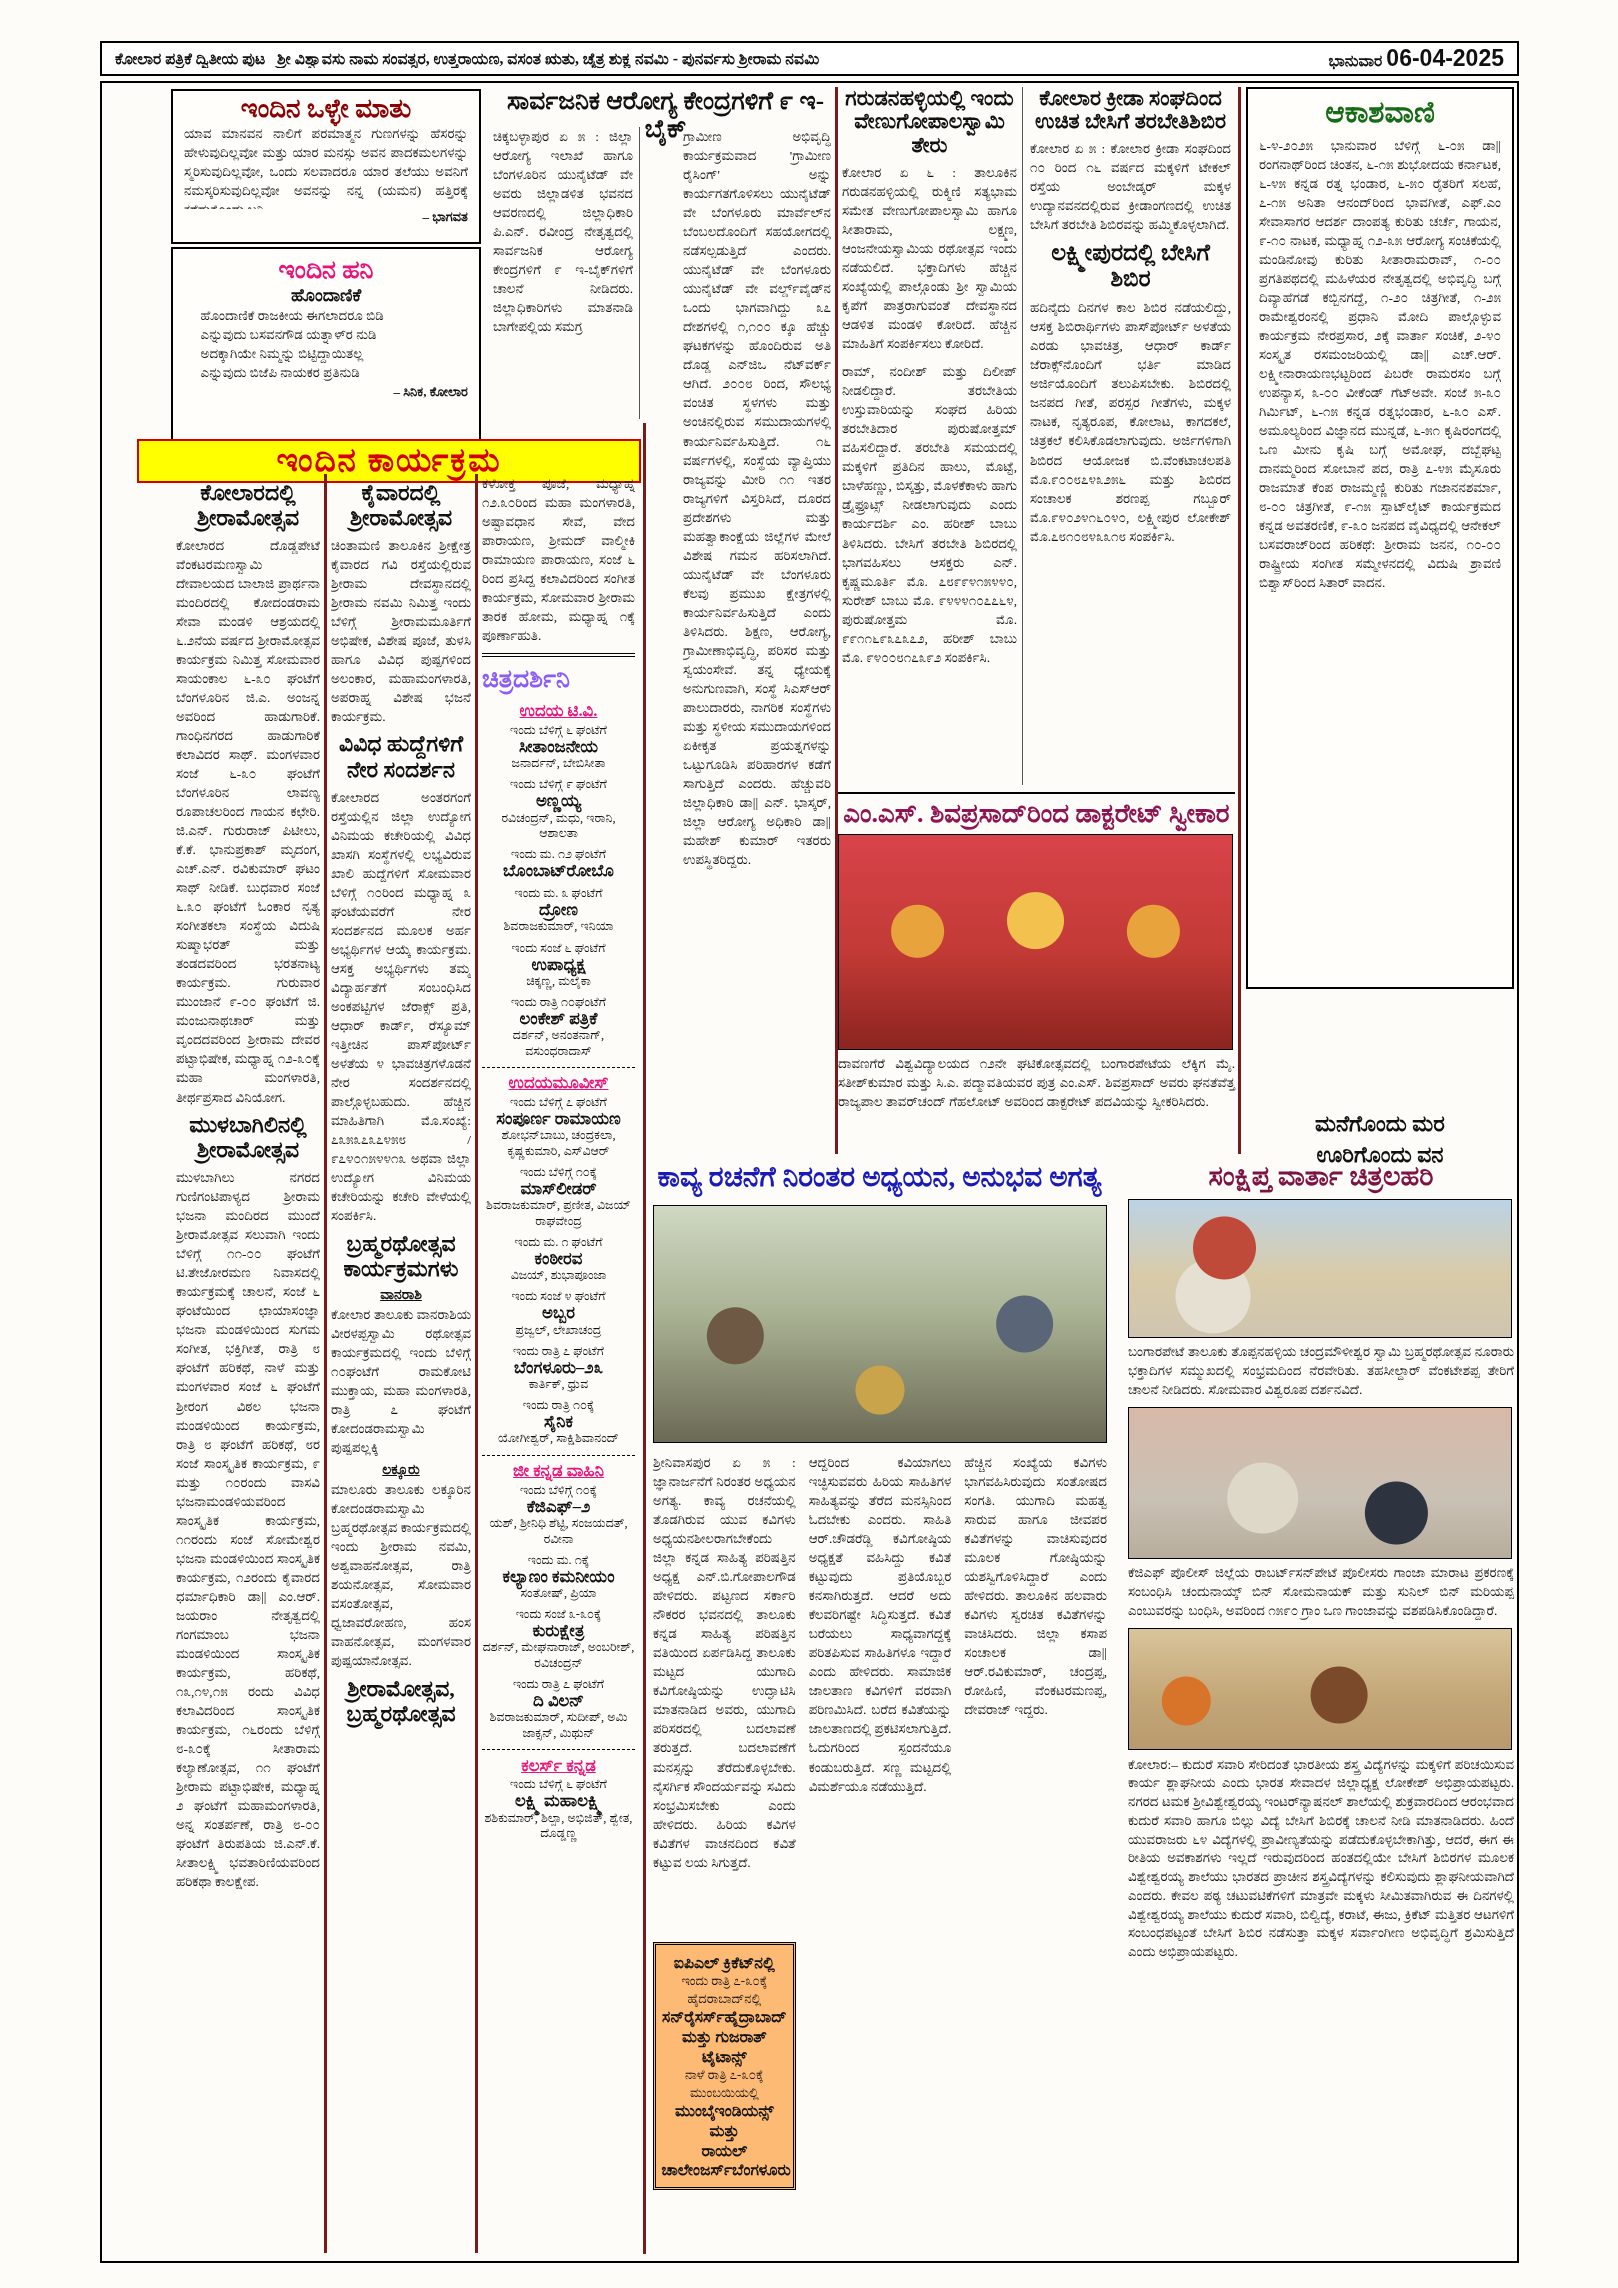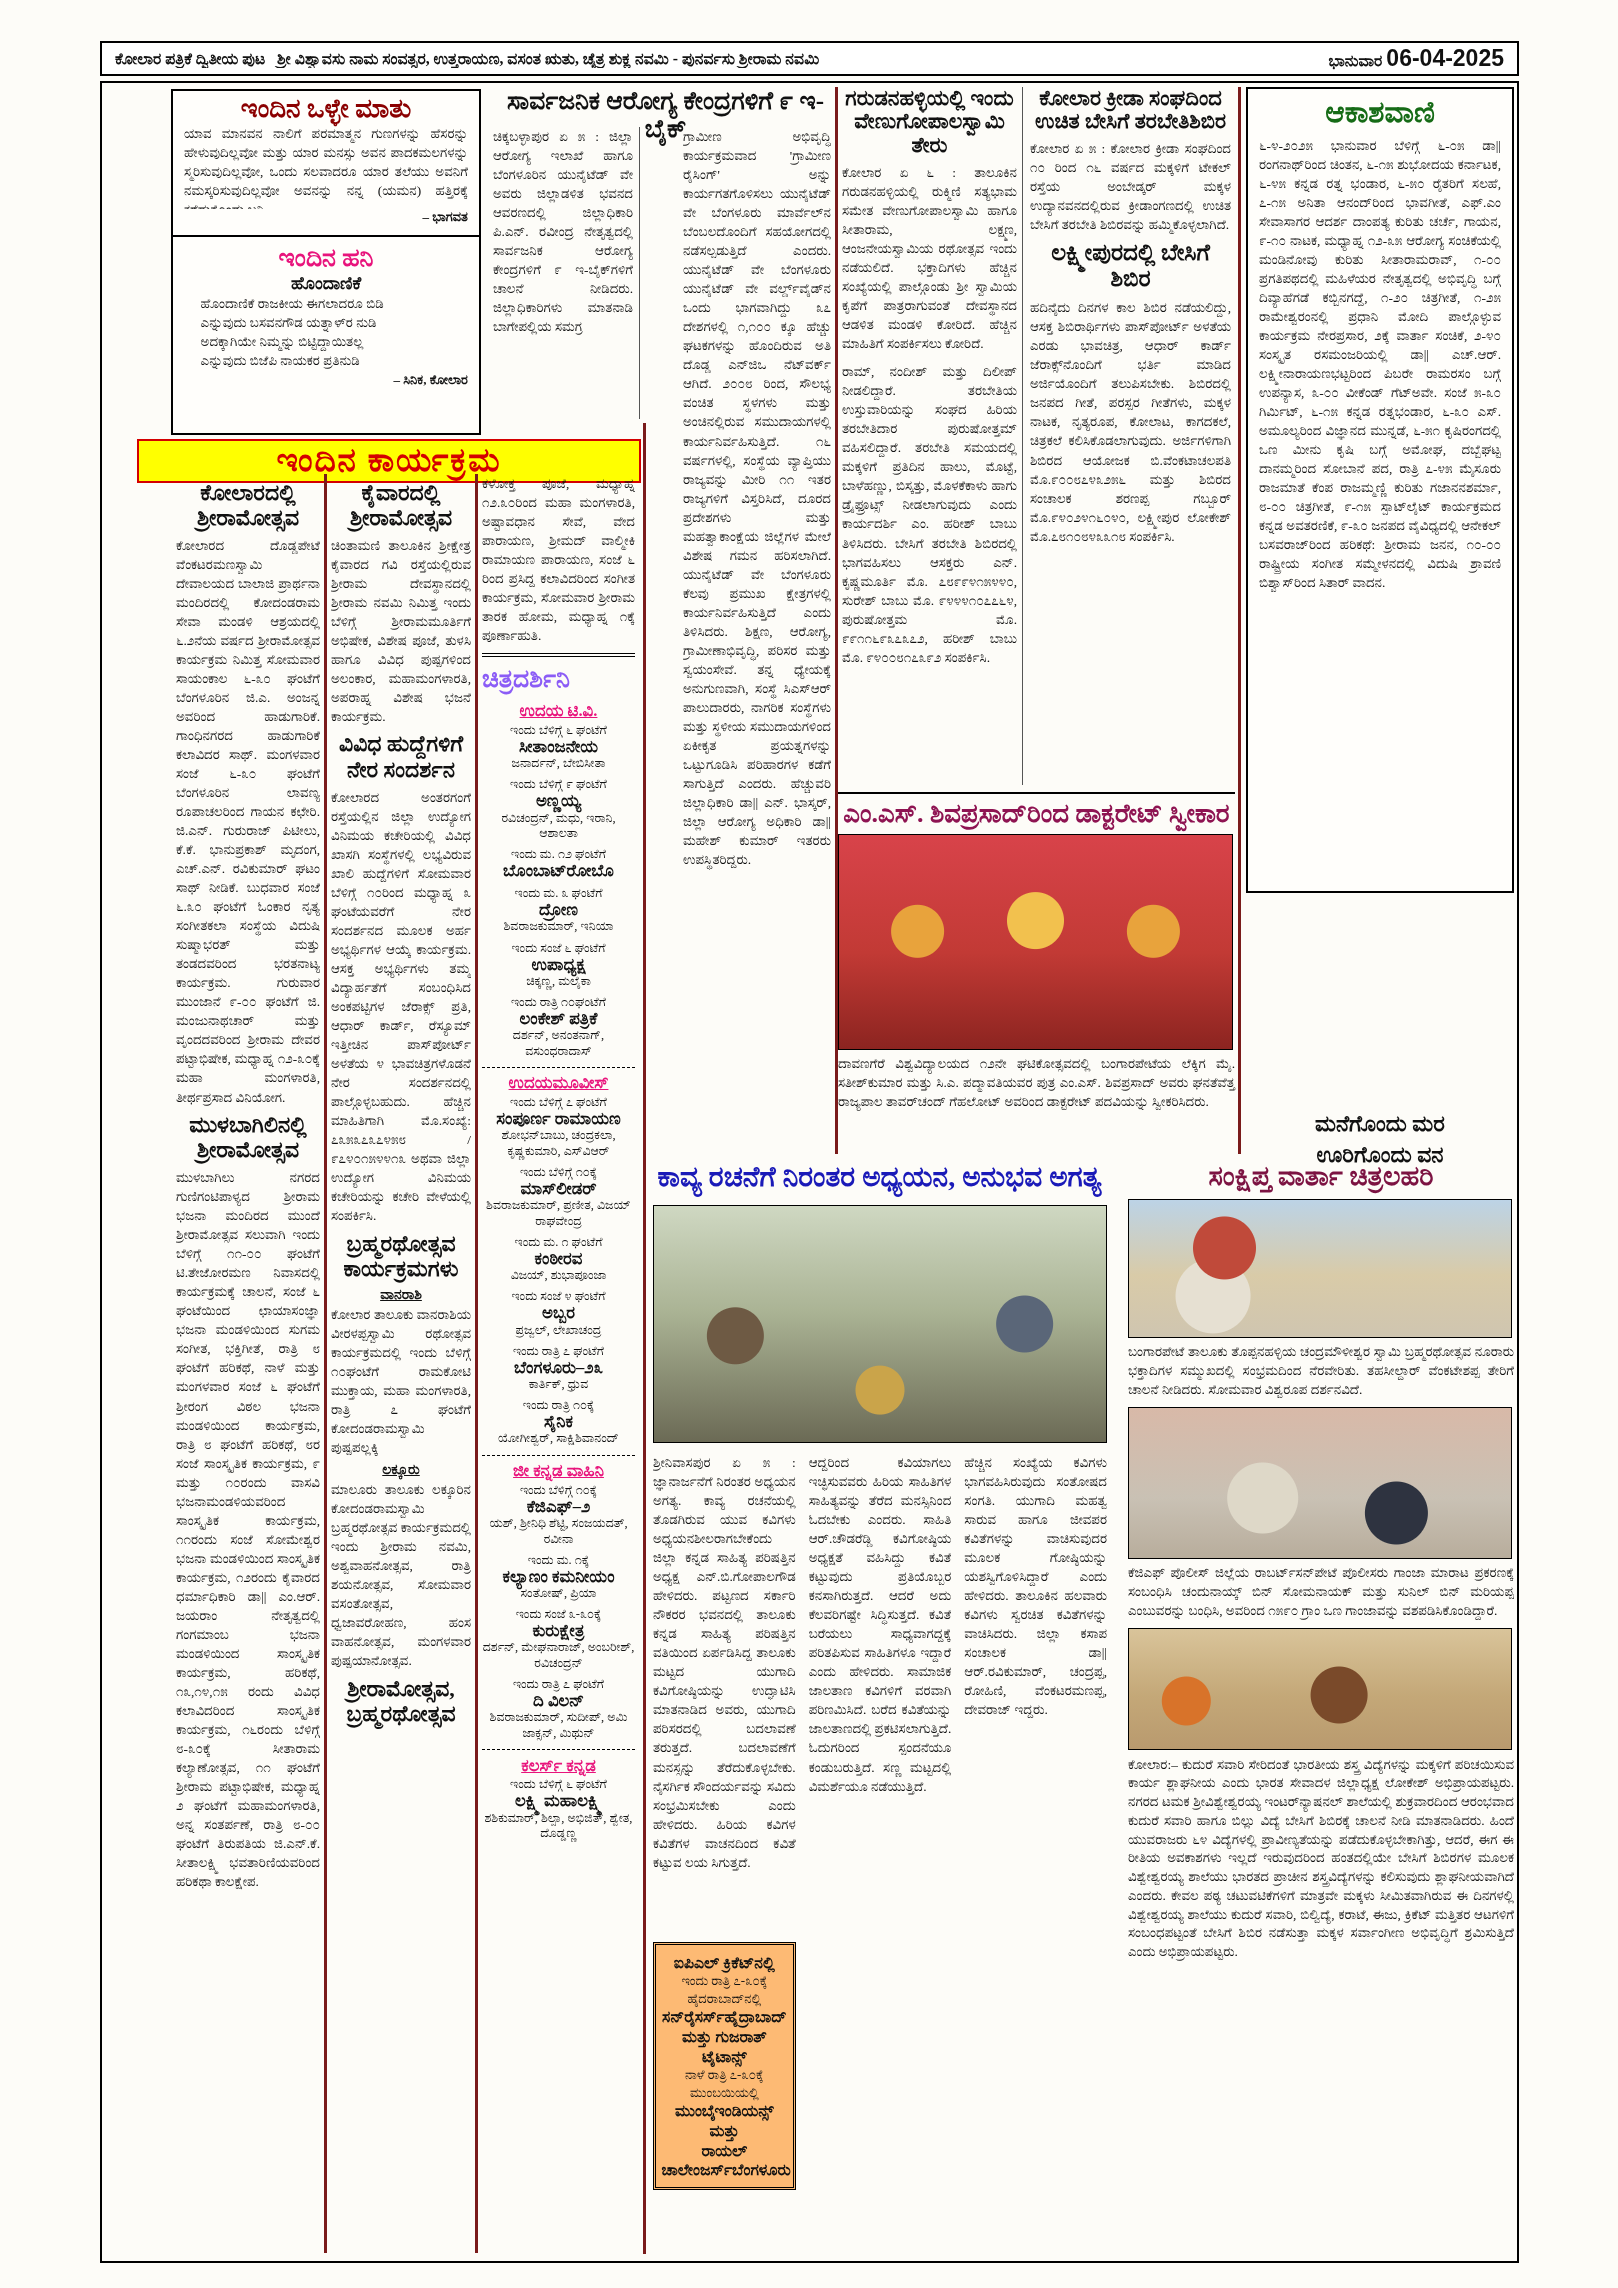--- a/index.html
+++ b/index.html
@@ -62,21 +62,21 @@
 
   <div class="main">
 
     <div class="abs box" style="left:69px;top:5.5px;width:310px;height:155px;">
       <div class="bx-title" style="color:#8b0000;font-size:26px;"></div>
       <div class="bx-title" style="color:#8b0000;font-size:26px;margin-top:-3.7px;">ಇಂದಿನ ಒಳ್ಳೇ ಮಾತು</div>
       <div class="body-txt" style="height:85px;">ಯಾವ ಮಾನವನ ನಾಲಿಗೆ ಪರಮಾತ್ಮನ ಗುಣಗಳನ್ನು ಹೆಸರನ್ನು ಹೇಳುವುದಿಲ್ಲವೋ ಮತ್ತು ಯಾರ ಮನಸ್ಸು ಅವನ ಪಾದಕಮಲಗಳನ್ನು ಸ್ಮರಿಸುವುದಿಲ್ಲವೋ, ಒಂದು ಸಲವಾದರೂ ಯಾರ ತಲೆಯು ಅವನಿಗೆ ನಮಸ್ಕರಿಸುವುದಿಲ್ಲವೋ ಅವನನ್ನು ನನ್ನ (ಯಮನ) ಹತ್ತಿರಕ್ಕೆ ಕರೆದುಕೊಂಡು ಬನ್ನಿ.</div>
       <div class="credit">– ಭಾಗವತ</div>
     </div>
 
-    <div class="abs box" style="left:69px;top:152px;width:310px;height:200px;">
+    <div class="abs box" style="left:69px;top:164px;width:310px;height:200px;">
       <div class="bx-title" style="color:#e8147c;font-size:25px;">ಇಂದಿನ ಹನಿ</div>
       <div class="bx-title" style="font-size:17.5px;">ಹೊಂದಾಣಿಕೆ</div>
       <div class="body-txt" style="text-align:left;padding-left:16.6px;height:78px;">
         <div>ಹೊಂದಾಣಿಕೆ ರಾಜಕೀಯ ಈಗಲಾದರೂ ಬಿಡಿ</div>
         <div>ಎನ್ನುವುದು ಬಸವನಗೌಡ ಯತ್ನಾಳ್‌ರ ನುಡಿ</div>
         <div>ಅದಕ್ಕಾಗಿಯೇ ನಿಮ್ಮನ್ನು ಬಿಟ್ಟಿದ್ದಾಯಿತಲ್ಲ</div>
         <div>ಎನ್ನುವುದು ಬಿಜೆಪಿ ನಾಯಕರ ಪ್ರತಿನುಡಿ</div>
       </div>
       <div class="credit">– ಸಿನಿಕ, ಕೋಲಾರ</div>
     </div>
@@ -232,21 +232,21 @@
       <div class="headline" style="color:#8e1452;font-size:26px;">ಎಂ.ಎಸ್. ಶಿವಪ್ರಸಾದ್‌ರಿಂದ ಡಾಕ್ಟರೇಟ್ ಸ್ವೀಕಾರ</div>
       <div class="photo" style="width:393px;height:214px;margin-top:5.5px;background:
            radial-gradient(circle at 20% 45%, #e8a33c 0 26px, transparent 27px),
            radial-gradient(circle at 50% 40%, #f2c14e 0 28px, transparent 29px),
            radial-gradient(circle at 80% 45%, #e8a33c 0 26px, transparent 27px),
            linear-gradient(180deg,#d8434a 0%,#c23a35 55%,#8c2420 100%);"></div>
       <div class="caption">ದಾವಣಗೆರೆ ವಿಶ್ವವಿದ್ಯಾಲಯದ ೧೨ನೇ ಘಟಿಕೋತ್ಸವದಲ್ಲಿ ಬಂಗಾರಪೇಟೆಯ ಲೆಕ್ಕಿಗ ಮೈ. ಸತೀಶ್‌ಕುಮಾರ ಮತ್ತು ಸಿ.ಎ. ಪದ್ಮಾವತಿಯವರ ಪುತ್ರ ಎಂ.ಎಸ್. ಶಿವಪ್ರಸಾದ್ ಅವರು ಘನತೆವೆತ್ತ ರಾಜ್ಯಪಾಲ ತಾವರ್‌ಚಂದ್ ಗೆಹಲೋಟ್ ಅವರಿಂದ ಡಾಕ್ಟರೇಟ್ ಪದವಿಯನ್ನು ಸ್ವೀಕರಿಸಿದರು.</div>
     </div>
     <div class="rule-v" style="left:1136px;top:3.7px;height:1067px;"></div>
 
-    <div class="abs box" style="left:1144px;top:3.7px;width:268px;height:806px;">
+    <div class="abs box" style="left:1144px;top:3.7px;width:268px;height:902px;">
       <div class="bx-title" style="color:#166b16;font-size:29.5px;">ಆಕಾಶವಾಣಿ</div>
       <div class="body-txt" style="height:932px;margin-top:5.5px;">೬-೪-೨೦೨೫ ಭಾನುವಾರ ಬೆಳಿಗ್ಗೆ ೬-೦೫ ಡಾ|| ರಂಗನಾಥ್‌ರಿಂದ ಚಿಂತನ, ೬-೧೫ ಶುಭೋದಯ ಕರ್ನಾಟಕ, ೬-೪೫ ಕನ್ನಡ ರತ್ನ ಭಂಡಾರ, ೬-೫೦ ರೈತರಿಗೆ ಸಲಹೆ, ೭-೧೫ ಅನಿತಾ ಆನಂದ್‌ರಿಂದ ಭಾವಗೀತೆ, ಎಫ್.ಎಂ ಸೇವಾಸಾಗರ ಆದರ್ಶ ದಾಂಪತ್ಯ ಕುರಿತು ಚರ್ಚೆ, ಗಾಯನ, ೯-೧೦ ನಾಟಕ, ಮಧ್ಯಾಹ್ನ ೧೨-೩೫ ಆರೋಗ್ಯ ಸಂಚಿಕೆಯಲ್ಲಿ ಮಂಡಿನೋವು ಕುರಿತು ಸೀತಾರಾಮರಾವ್, ೧-೦೦ ಪ್ರಗತಿಪಥದಲ್ಲಿ ಮಹಿಳೆಯರ ನೇತೃತ್ವದಲ್ಲಿ ಅಭಿವೃದ್ಧಿ ಬಗ್ಗೆ ದಿವ್ಯಾಹೆಗಡೆ ಕಬ್ಬಿನಗದ್ದೆ, ೧-೨೦ ಚಿತ್ರಗೀತೆ, ೧-೨೫ ರಾಮೇಶ್ವರಂನಲ್ಲಿ ಪ್ರಧಾನಿ ಮೋದಿ ಪಾಲ್ಗೊಳ್ಳುವ ಕಾರ್ಯಕ್ರಮ ನೇರಪ್ರಸಾರ, ೨ಕ್ಕೆ ವಾರ್ತಾ ಸಂಚಿಕೆ, ೨-೪೦ ಸಂಸ್ಕೃತ ರಸಮಂಜರಿಯಲ್ಲಿ ಡಾ|| ಎಚ್.ಆರ್. ಲಕ್ಷ್ಮೀನಾರಾಯಣಭಟ್ಟರಿಂದ ಪಿಬರೇ ರಾಮರಸಂ ಬಗ್ಗೆ ಉಪನ್ಯಾಸ, ೩-೦೦ ವೀಕೆಂಡ್ ಗೆಟ್‌ಅವೇ. ಸಂಜೆ ೫-೩೦ ಗಿರ್ಮಿಟ್, ೬-೧೫ ಕನ್ನಡ ರತ್ನಭಂಡಾರ, ೬-೩೦ ಎಸ್. ಅಮೂಲ್ಯರಿಂದ ವಿಜ್ಞಾನದ ಮುನ್ನಡೆ, ೬-೫೧ ಕೃಷಿರಂಗದಲ್ಲಿ ಒಣ ಮೀನು ಕೃಷಿ ಬಗ್ಗೆ ಅಮೋಘ, ದಬ್ಬೆಘಟ್ಟ ದಾನಮ್ಮರಿಂದ ಸೋಬಾನೆ ಪದ, ರಾತ್ರಿ ೭-೪೫ ಮೈಸೂರು ರಾಜಮಾತೆ ಕೆಂಪ ರಾಜಮ್ಮಣ್ಣಿ ಕುರಿತು ಗಜಾನನಶರ್ಮಾ, ೮-೦೦ ಚಿತ್ರಗೀತೆ, ೯-೧೫ ಸ್ಪಾಟ್‌ಲೈಟ್ ಕಾರ್ಯಕ್ರಮದ ಕನ್ನಡ ಅವತರಣಿಕೆ, ೯-೩೦ ಜನಪದ ವೈವಿಧ್ಯದಲ್ಲಿ ಆನೇಕಲ್ ಬಸವರಾಜ್‌ರಿಂದ ಹರಿಕಥೆ: ಶ್ರೀರಾಮ ಜನನ, ೧೦-೦೦ ರಾಷ್ಟ್ರೀಯ ಸಂಗೀತ ಸಮ್ಮೇಳನದಲ್ಲಿ ವಿದುಷಿ ಶ್ರಾವಣಿ ಬಿಶ್ವಾಸ್‌ರಿಂದ ಸಿತಾರ್ ವಾದನ.</div>
     </div>
     <div class="abs slogan" style="left:1144px;top:1026px;width:268px;">
       <div>ಮನೆಗೊಂದು ಮರ</div>
       <div>ಊರಿಗೊಂದು ವನ</div>
     </div>
 
     <div class="abs headline" style="left:546px;top:1078px;width:463px;font-size:28px;color:#1a1ab8;">ಕಾವ್ಯ ರಚನೆಗೆ ನಿರಂತರ ಅಧ್ಯಯನ, ಅನುಭವ ಅಗತ್ಯ</div>
     <div class="abs photo" style="left:551px;top:1122px;width:454px;height:238px;background:

